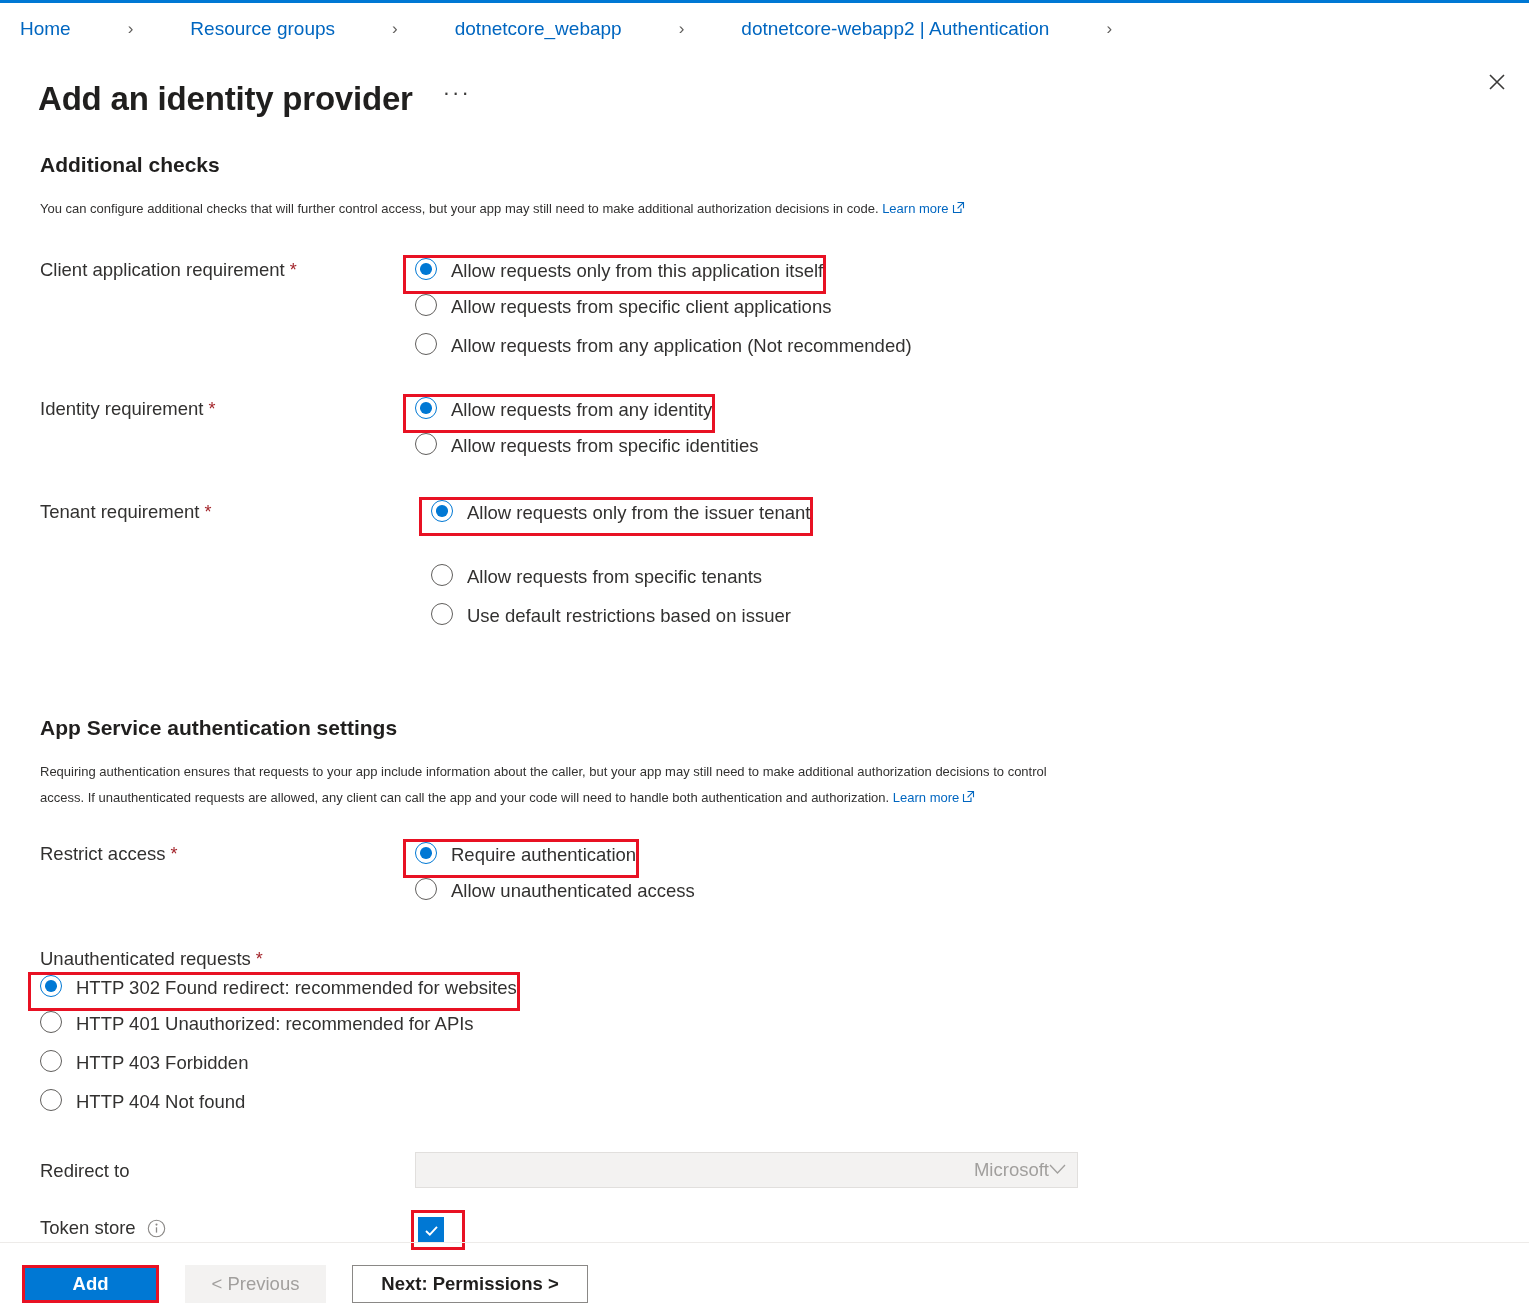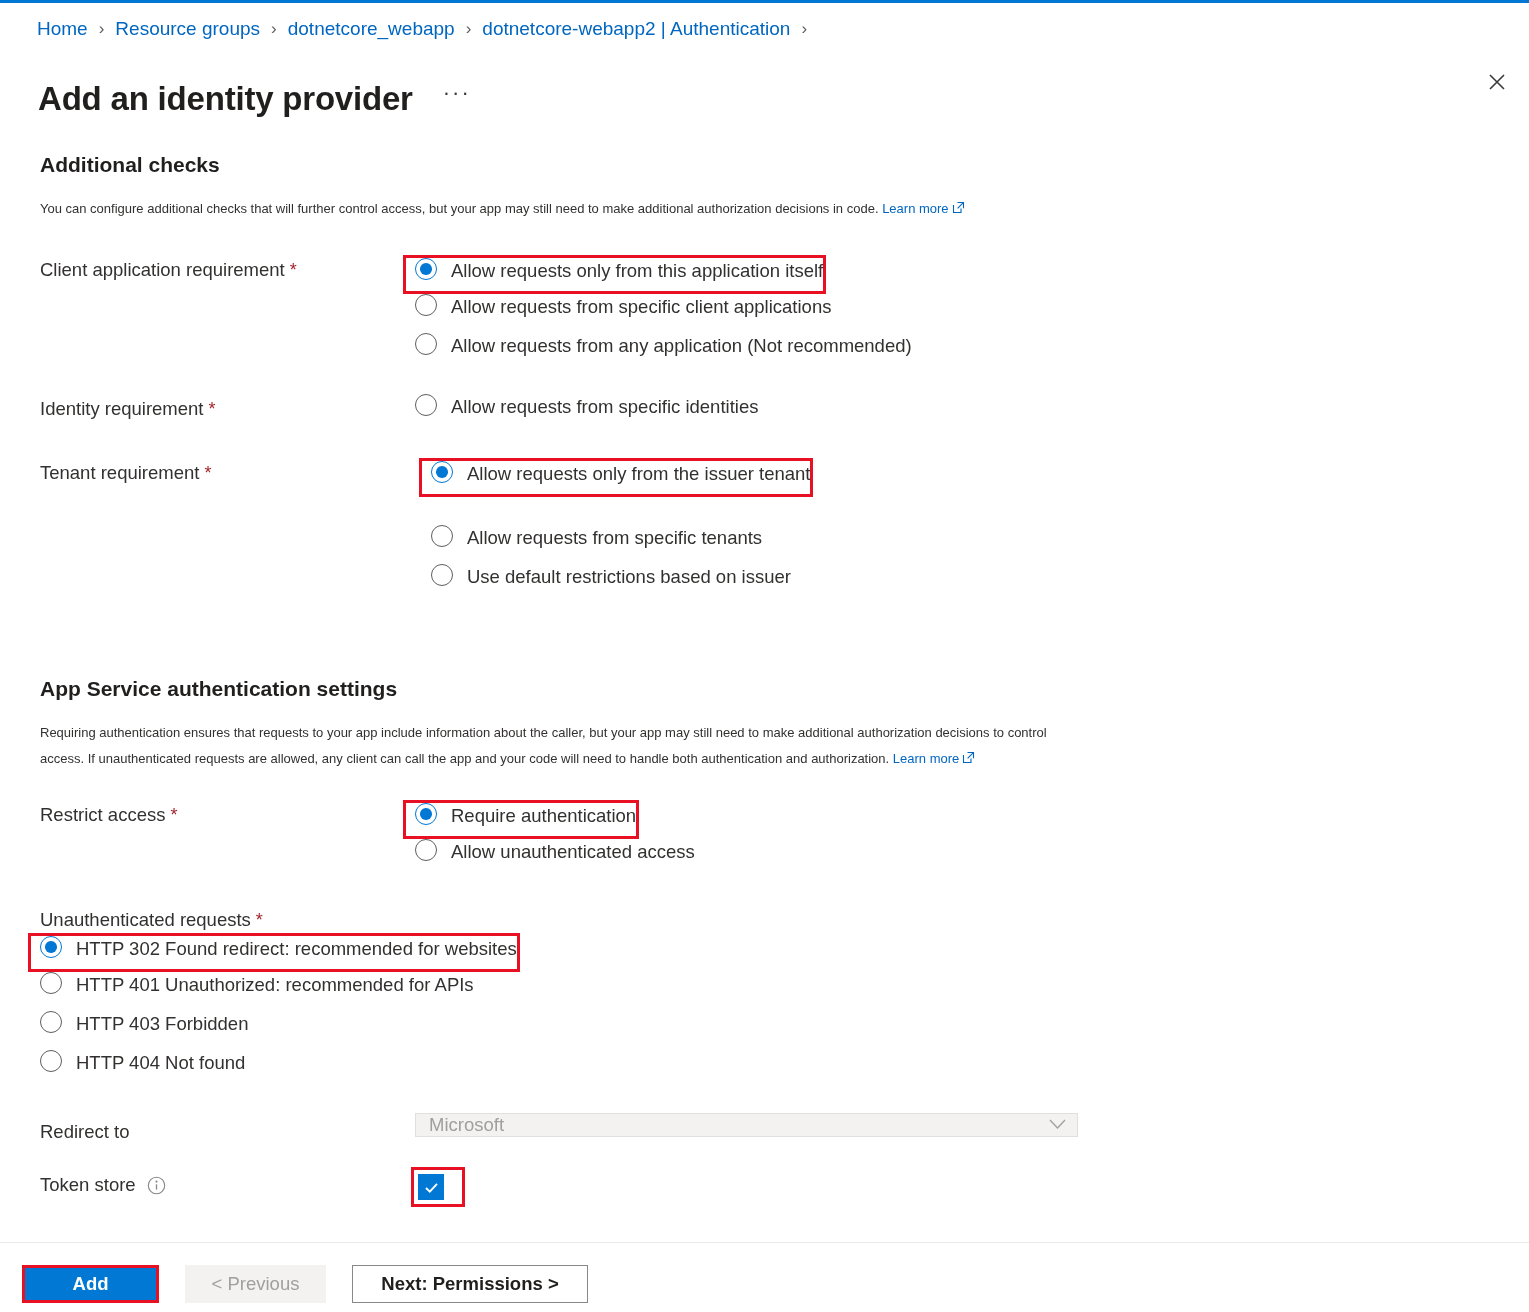--- a/index.html
+++ b/index.html
@@ -22,26 +22,27 @@
     top: 0; left: 0;
     width: 1529px;
     height: 3px;
     background: #0078d4;
   }
 
   
   .breadcrumb {
     position: absolute;
     top: 16px;
-    left: 37px;
+    left: 20px;
     display: flex;
     align-items: center;
     font-size: 19px;
     line-height: 26px;
     white-space: nowrap;
+    gap: 46px;
   }
   .crumb {
     color: #0066c0;
     cursor: pointer;
   }
   .crumb-sep {
     color: #605e5c;
     margin: 0 11px;
     font-size: 17px;
   }
@@ -180,27 +181,27 @@
     margin-left: 14px;
     font-size: 18.5px;
     color: #323130;
     line-height: 26px;
     white-space: nowrap;
   }
 
   
   .dropdown {
     width: 663px;
-    height: 24px;
+    height: 36px;
     background: #f3f2f1;
     border: 1px solid #e1dfdd;
     box-sizing: border-box;
     display: flex;
     align-items: center;
-    justify-content: space-between;
+    justify-content: flex-end;
     padding: 0 11px 0 13px;
     cursor: default;
   }
   .dropdown-value {
     font-size: 18.5px;
     color: #a19f9d;
     line-height: 26px;
   }
   .chev { display: block; }
 
@@ -336,20 +337,24 @@
       </div>
     </div>
   </div>
 
   <div class="field-row" style="margin-top:22px;">
     <div class="field-label">
       <span>Identity requirement</span>
       <span class="req-star">*</span>
     </div>
     <div class="field-control">
+      <div class="radio-opt boxed">
+        <span class="radio-mark checked"></span>
+        <span class="radio-text">Allow requests from any identity</span>
+      </div>
       <div class="radio-opt">
         <span class="radio-mark"></span>
         <span class="radio-text">Allow requests from specific identities</span>
       </div>
     </div>
   </div>
 
   <div class="field-row" style="margin-top:25px;gap:16px;">
     <div class="field-label">
       <span>Tenant requirement</span>

